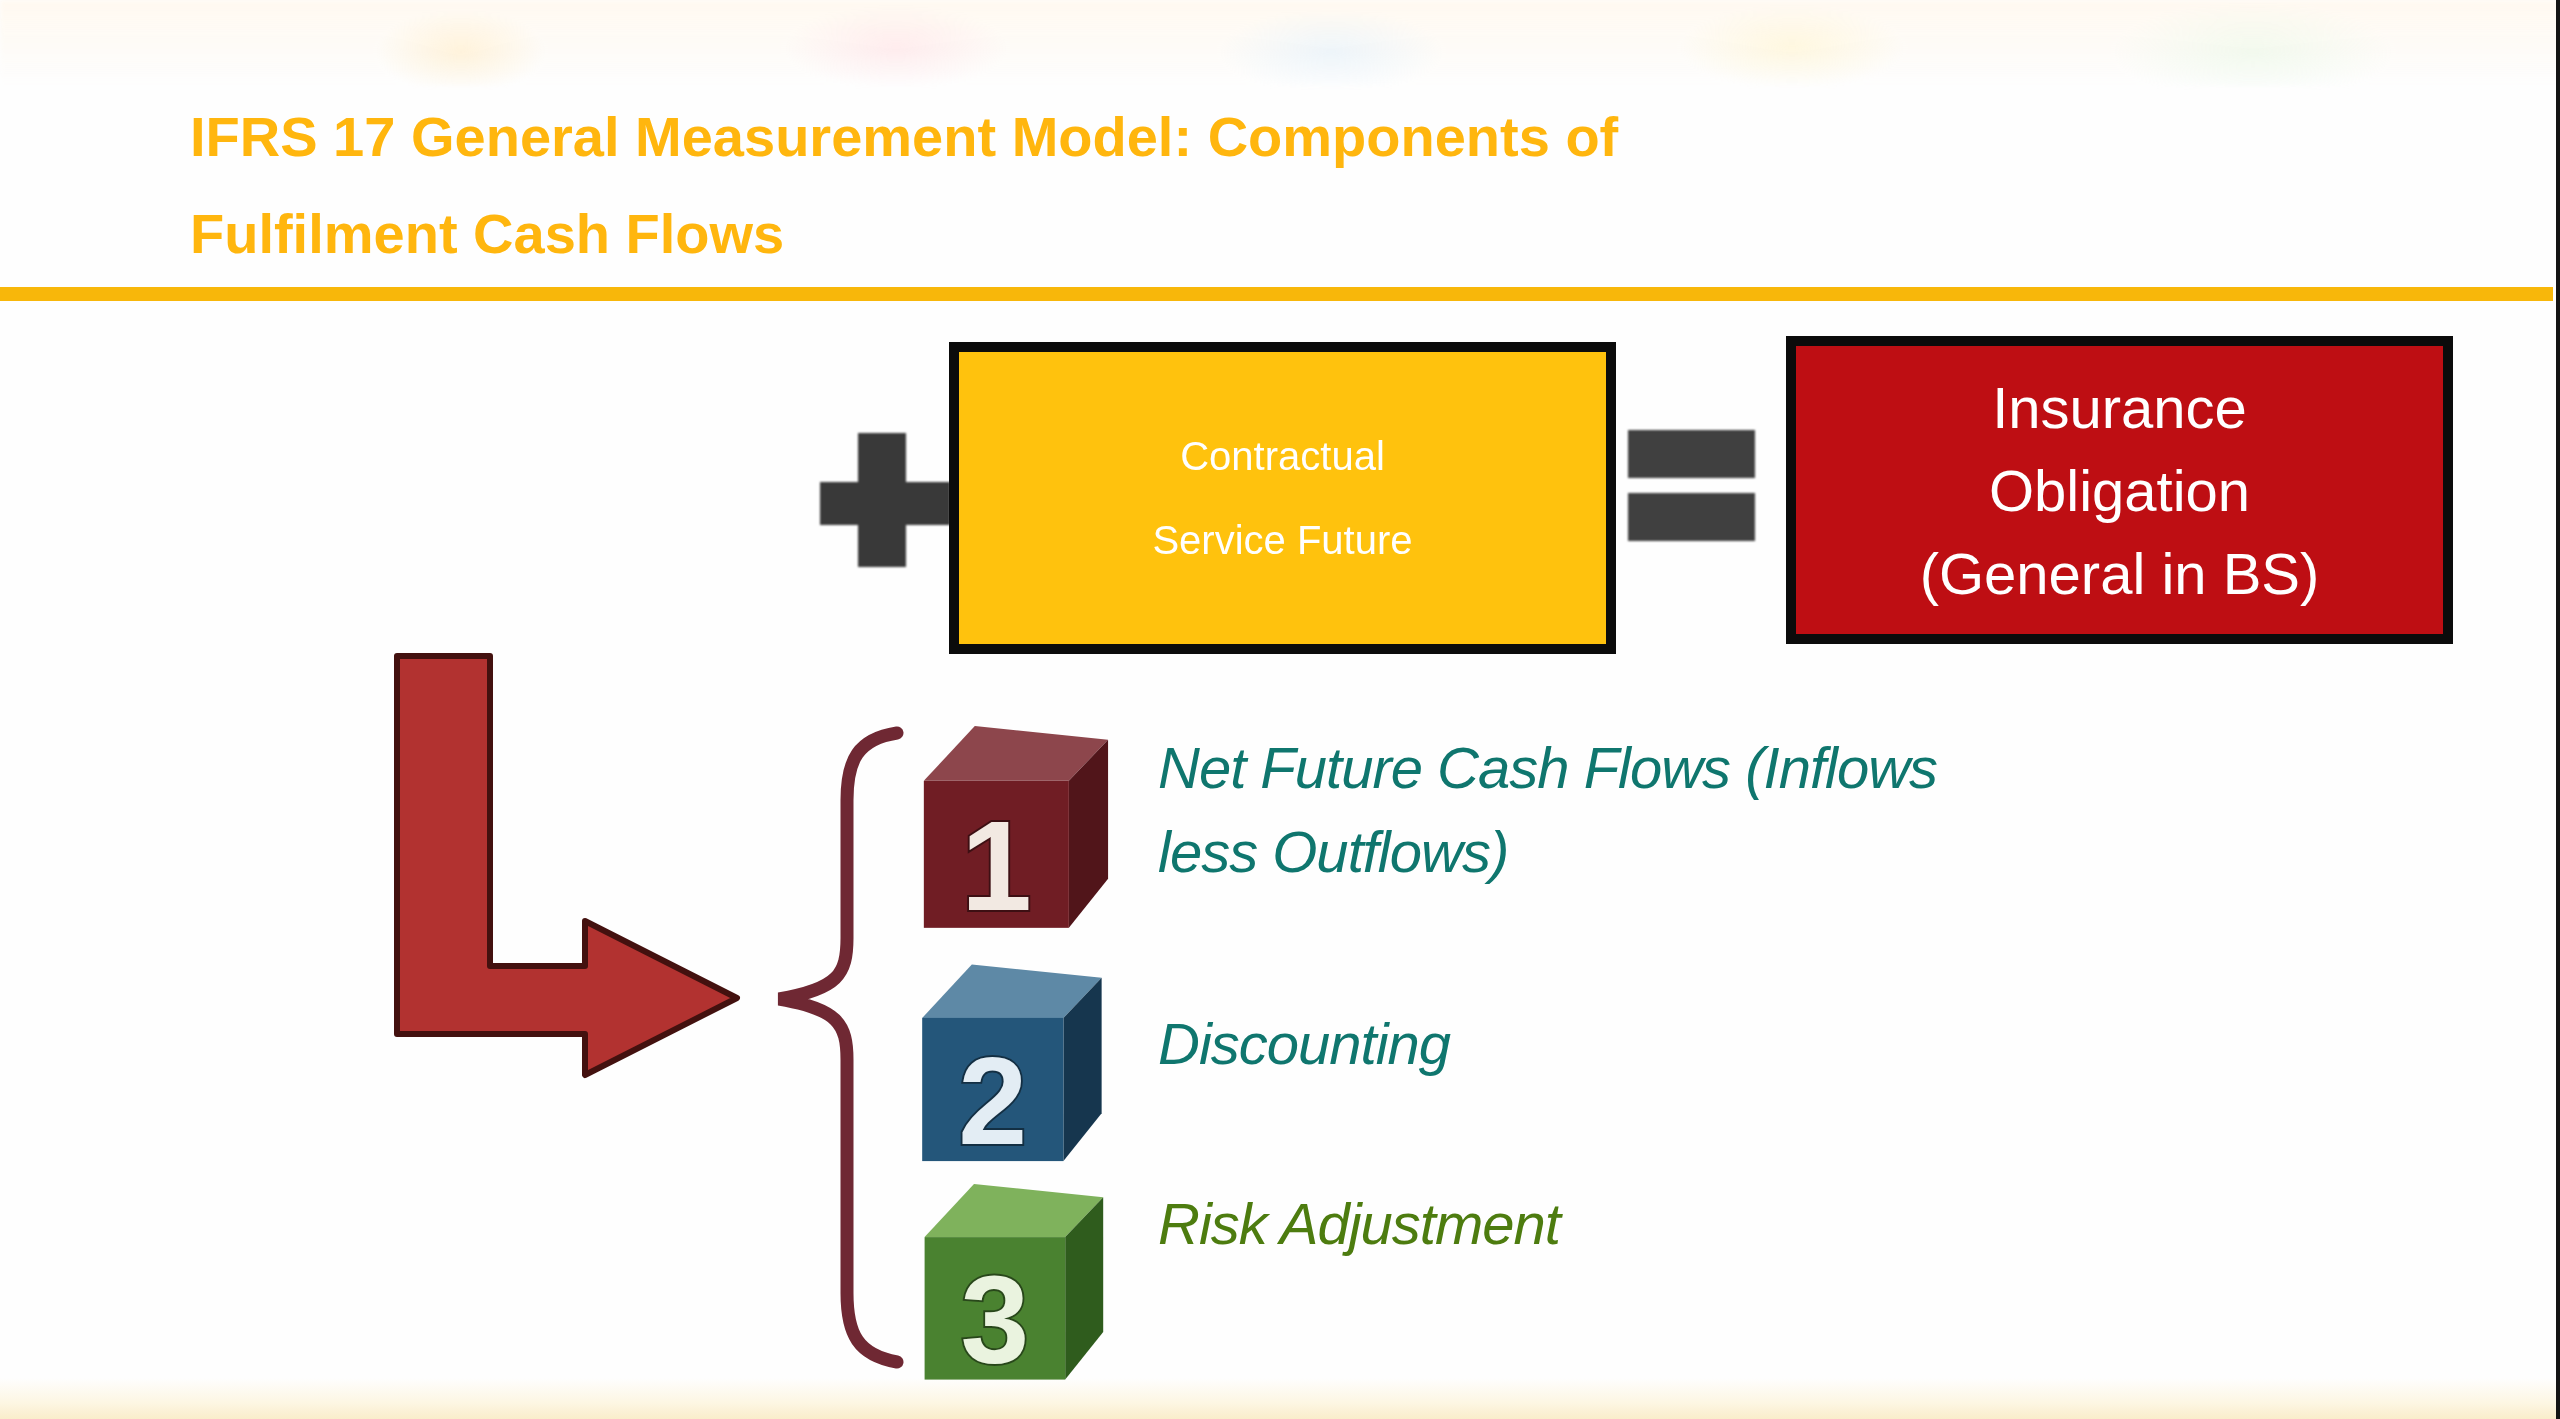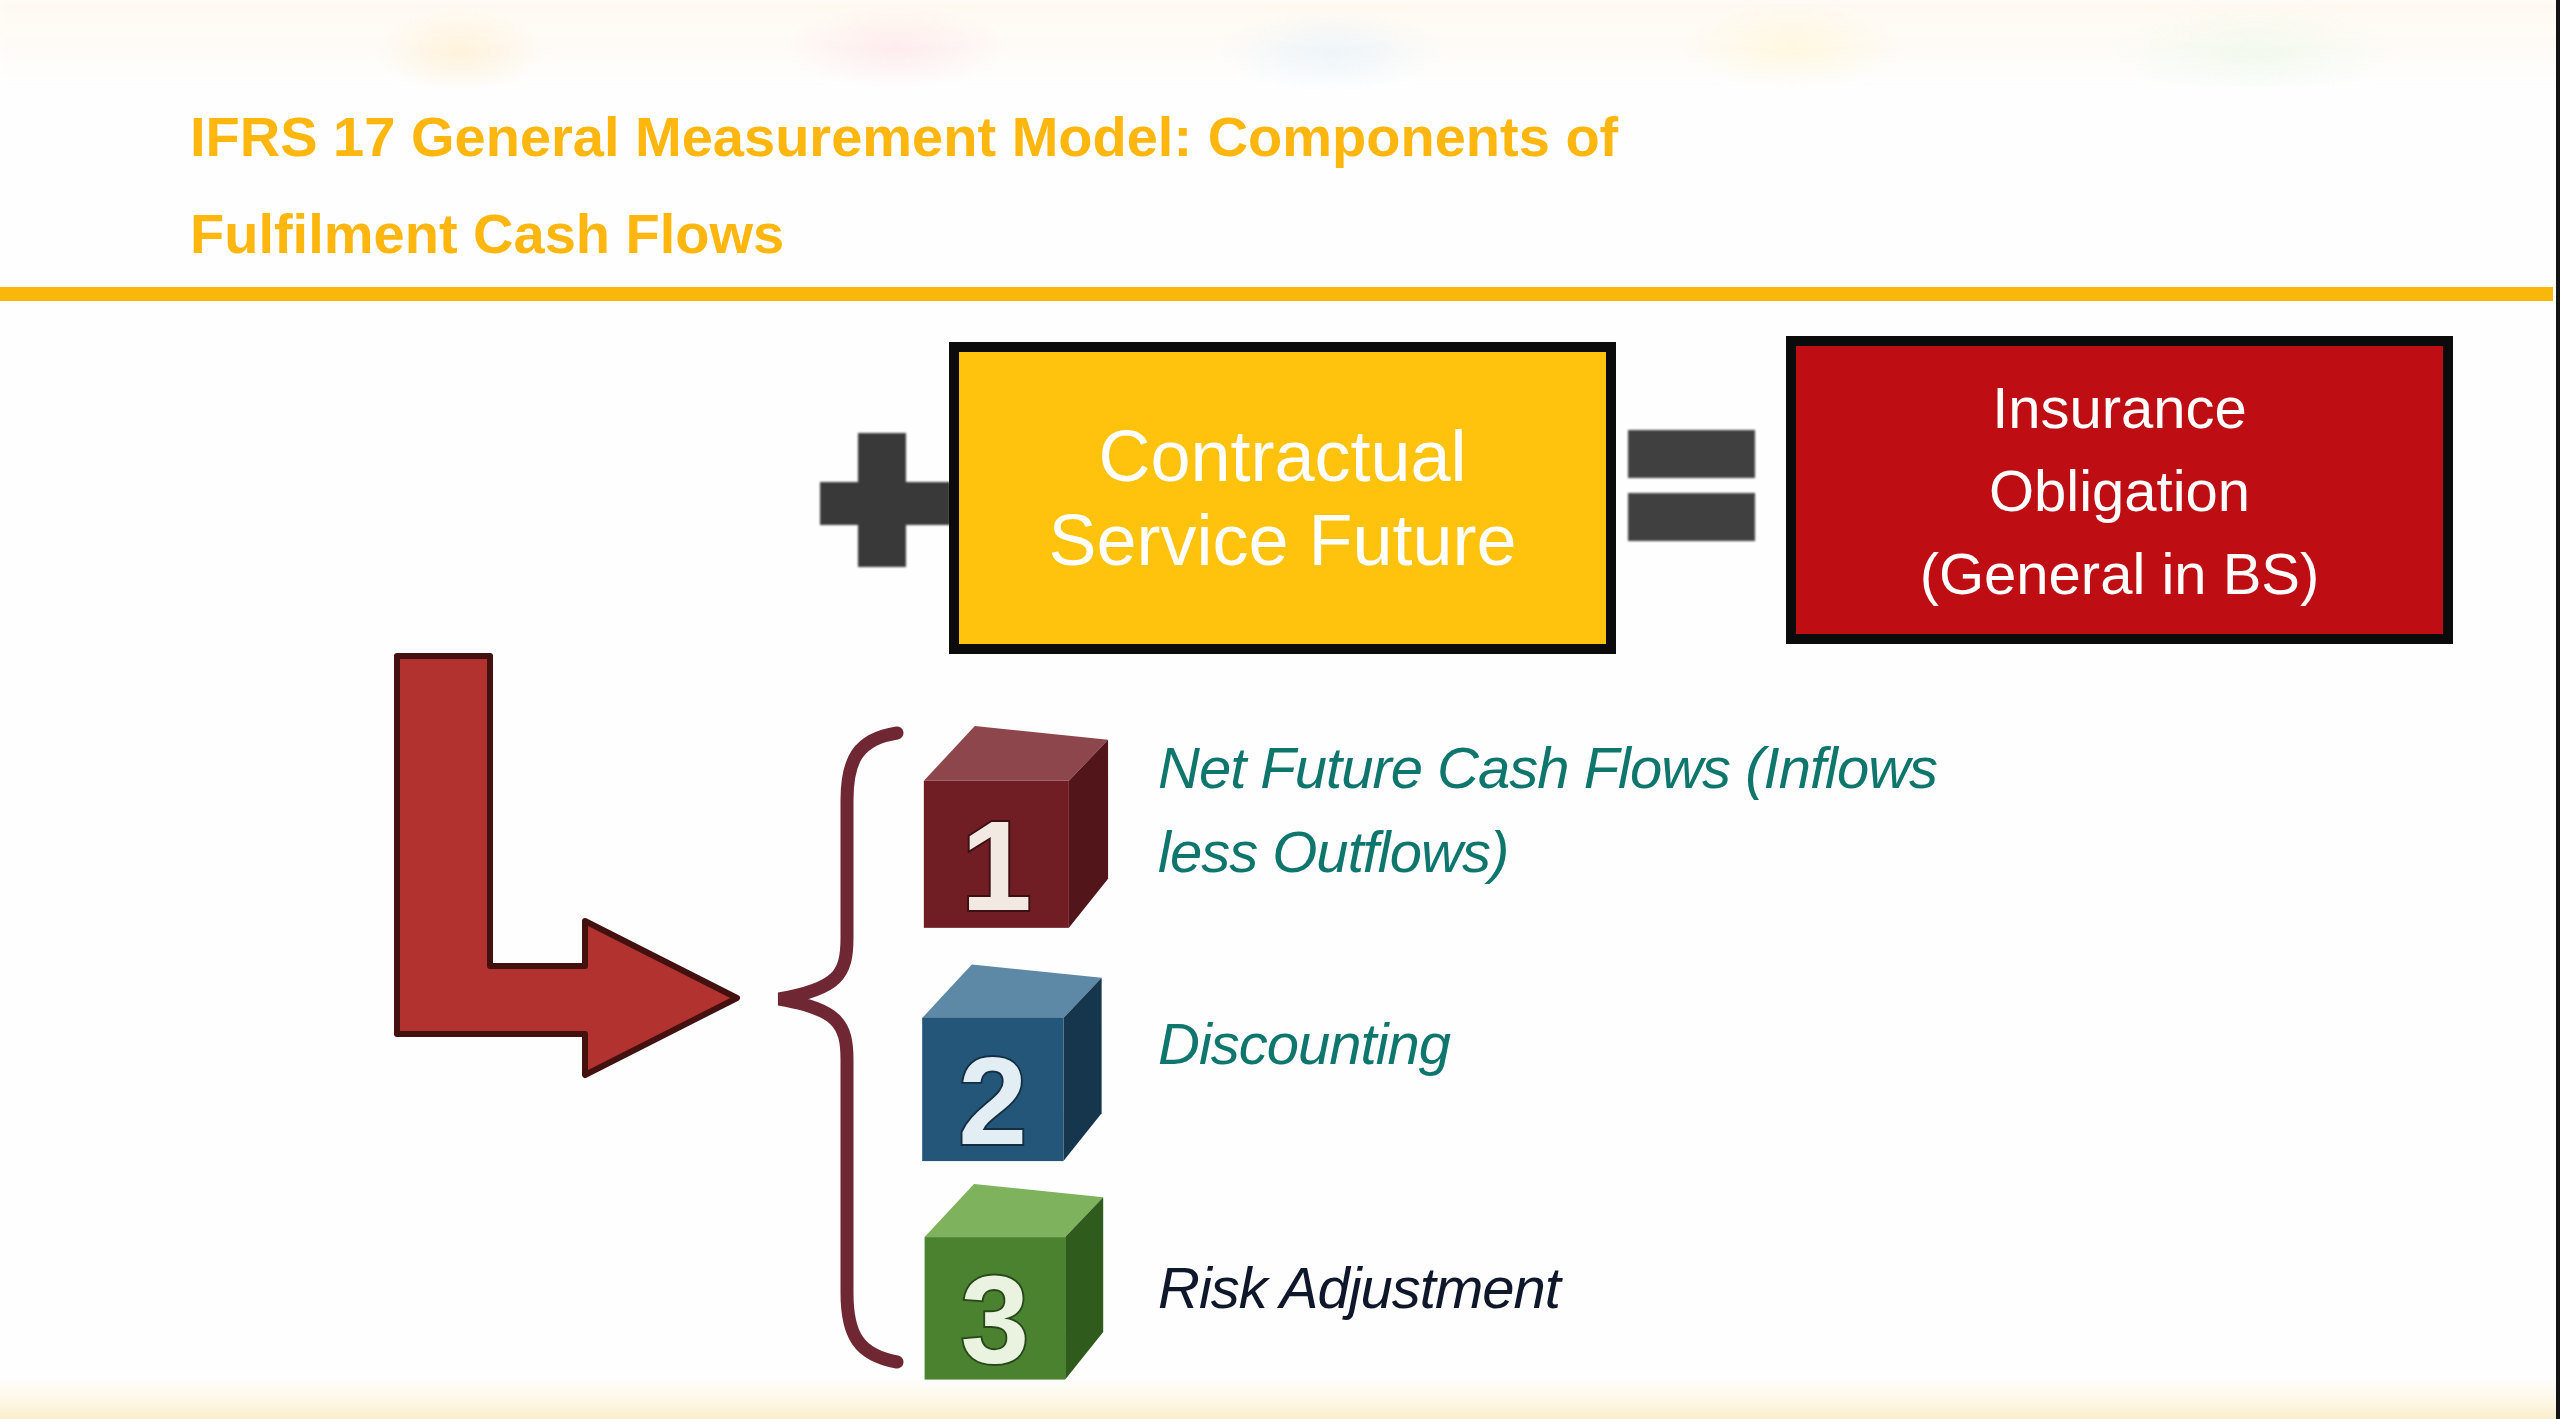--- a/index.html
+++ b/index.html
@@ -31,21 +31,21 @@
   }
   .divider{position:absolute;left:0;top:287px;width:2553px;height:14px;background:#F8B70A;}
 
   .box{
     position:absolute;box-sizing:border-box;border:10px solid #0b0b0b;
     display:flex;flex-direction:column;align-items:center;justify-content:center;
     color:#ffffff;text-align:center;
   }
   .box span{display:block;}
   .box-green{left:118px;top:342px;width:667px;height:312px;background:#1FA14B;font-size:70px;line-height:94px;}
-  .box-yellow{left:949px;top:342px;width:667px;height:312px;background:#FFC20D;font-size:72px;line-height:84px;}
+  .box-yellow{left:949px;top:342px;width:667px;height:312px;background:#FFC20D;font-size:40px;line-height:84px;}
   .box-red{left:1786px;top:336px;width:667px;height:308px;background:#BE0E13;font-size:58px;line-height:83px;}
 
   .plus{position:absolute;left:820px;top:433px;width:130px;height:134px;filter:blur(1.3px);}
   .plus .pv{position:absolute;left:38px;top:0;width:48px;height:134px;background:#393939;}
   .plus .ph{position:absolute;left:0;top:49px;width:130px;height:43px;background:#393939;}
 
   .equals{position:absolute;left:1628px;top:430px;width:127px;height:111px;filter:blur(1.1px);}
   .equals .bar{position:absolute;left:0;width:127px;height:48px;background:#404040;}
   .equals .bar1{top:0;}
   .equals .bar2{top:63px;}
@@ -56,21 +56,21 @@
   .cube1{left:916px;top:712px;}
   .cube2{left:914px;top:953px;}
   .cube3{left:917px;top:1172px;}
 
   .label{
     position:absolute;left:1158px;font-style:italic;font-size:58px;line-height:84px;
     color:#0f766e;letter-spacing:-1px;white-space:nowrap;
   }
   .label1{top:726px;}
   .label2{top:1002px;}
-  .label3{top:1246px;color:#0f172a;}
+  .label3{top:1182px;color:#4d7c0f;}
 </style>
 </head>
 <body>
 
 <div class="canvas">
 
   <div class="top-band"></div>
 
   <div class="title">
     <div>IFRS 17 General Measurement Model: Components of</div>

